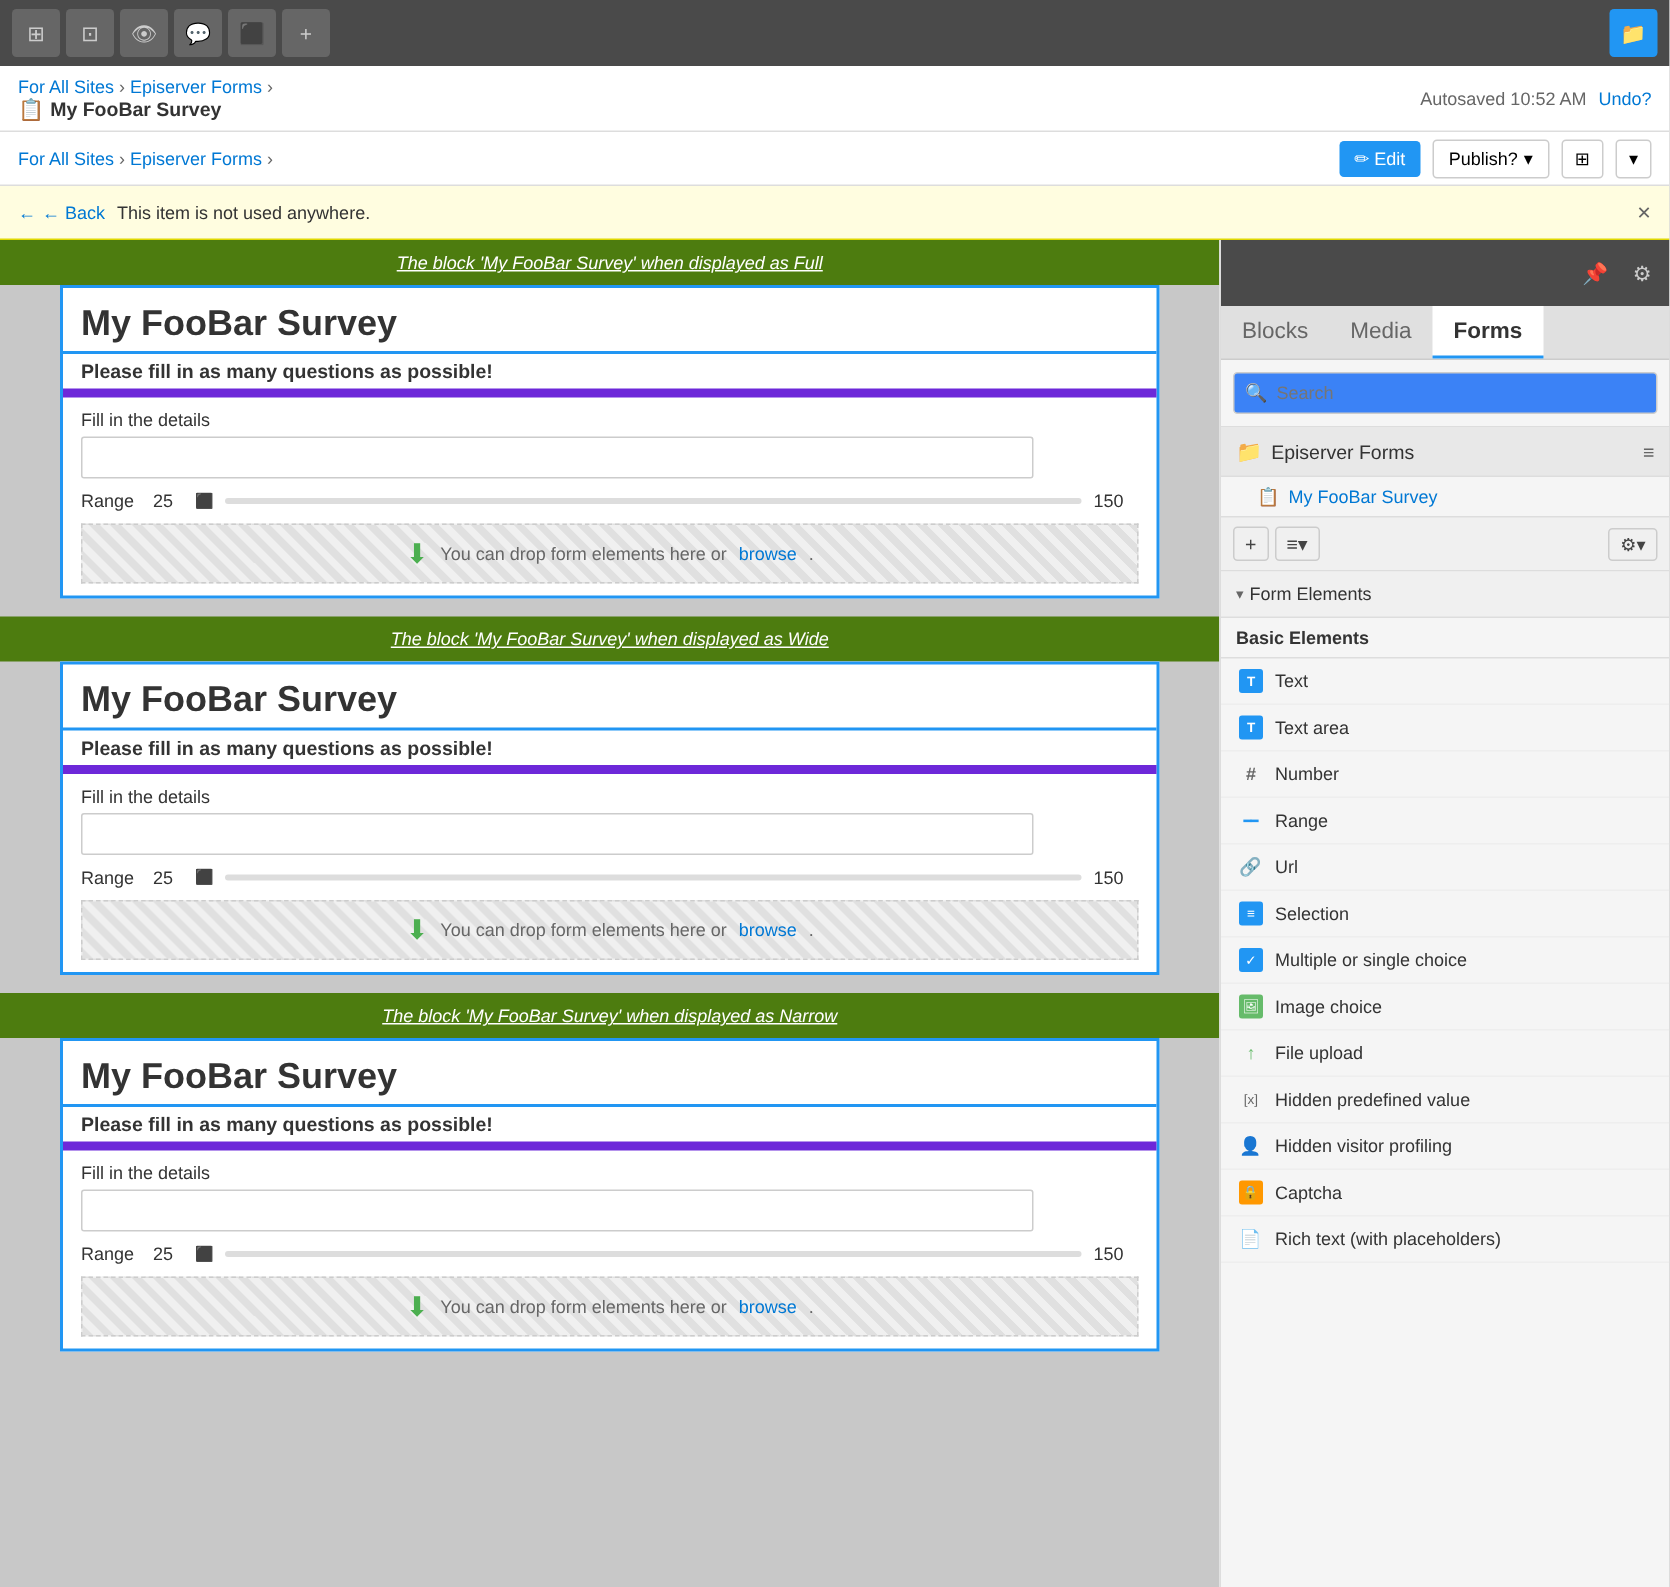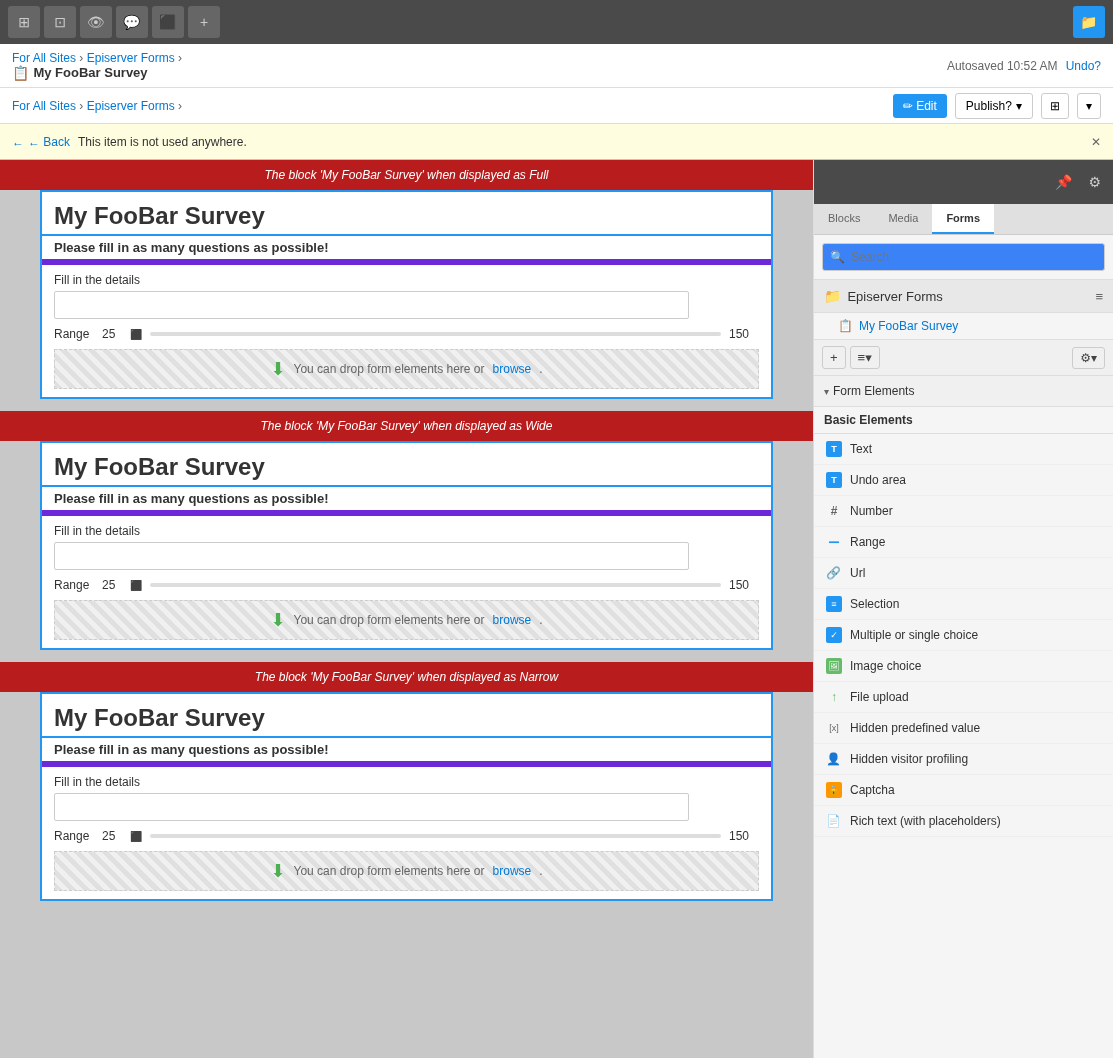--- a/index.html
+++ b/index.html
@@ -128,26 +128,27 @@
     
     .content-area {
       flex: 1;
       overflow-y: auto;
       background: #c8c8c8;
       padding: 0;
     }
 
     
     .block-label {
-      background: #b91c1c;
+      background: #4d7c0f;
       color: #fff;
       font-style: italic;
       font-size: 12px;
       padding: 8px 12px;
       text-align: center;
+      text-decoration: underline;
     }
 
     .form-preview {
       background: #fff;
       border: 2px solid #2196f3;
       margin: 0 20px;
     }
 
     .form-title {
       font-size: 24px;
@@ -241,21 +242,21 @@
     }
 
     
     .right-tabs {
       display: flex;
       background: #e0e0e0;
       border-bottom: 1px solid #ccc;
     }
     .right-tab {
       padding: 8px 14px;
-      font-size: 11px;
+      font-size: 15px;
       cursor: pointer;
       color: #666;
       border-bottom: 2px solid transparent;
     }
     .right-tab.active {
       background: #ffffff;
       color: #333;
       border-bottom: 2px solid #2196f3;
       font-weight: bold;
     }
@@ -589,21 +590,21 @@
 
     <div class="scrollbar-right">
 
       <div class="element-item">
         <div class="elem-icon elem-icon-text">T</div>
         <span>Text</span>
       </div>
 
       <div class="element-item">
         <div class="elem-icon elem-icon-text">T</div>
-        <span>Undo area</span>
+        <span>Text area</span>
       </div>
 
       <div class="element-item">
         <div class="elem-icon elem-icon-hash">#</div>
         <span>Number</span>
       </div>
 
       <div class="element-item">
         <div class="elem-icon elem-icon-range" style="font-size:8px; color:#2196f3; font-weight:bold;">━━</div>
         <span>Range</span>

